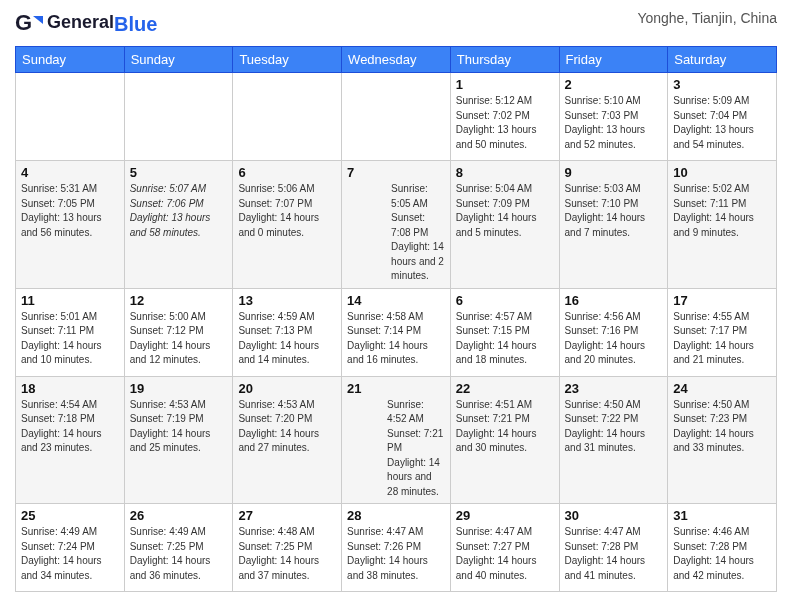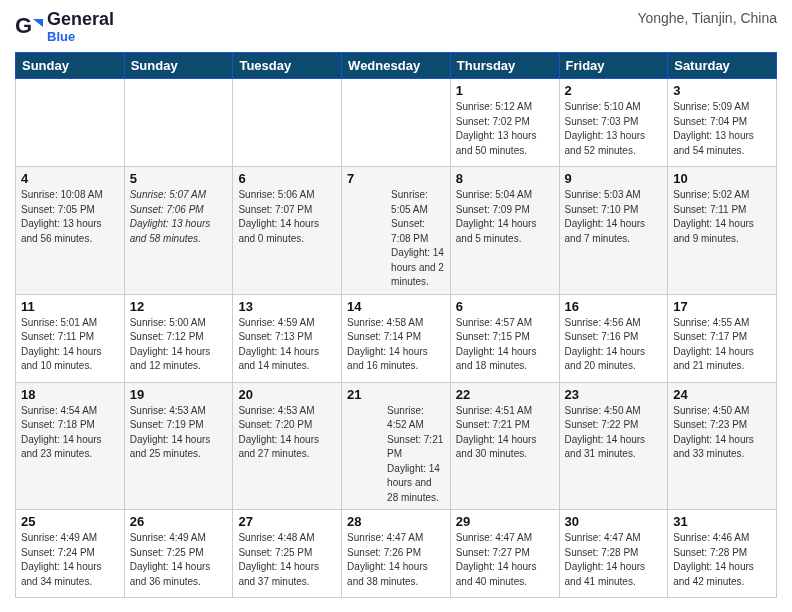--- a/index.html
+++ b/index.html
@@ -16,30 +16,30 @@
       align-items: flex-start;
       margin-bottom: 8px;
     }
     .logo {
       display: flex;
       align-items: center;
       gap: 4px;
     }
     .logo-text {
       display: flex;
-      flex-direction: column;
+      flex-direction: row;
       line-height: 1.1;
     }
     .logo-general {
       font-size: 18px;
       font-weight: bold;
       color: #1a1a2e;
     }
     .logo-blue {
-      font-size: 13px;
+      font-size: 20px;
       font-weight: bold;
       color: #2563eb;
     }
     .logo-icon {
       width: 28px;
       height: 28px;
     }
     .title-block {
       text-align: right;
     }
@@ -51,26 +51,26 @@
     .calendar-subtitle {
       font-size: 14px;
       color: #555;
     }
     table {
       width: 100%;
       border-collapse: collapse;
       table-layout: fixed;
     }
     thead tr th {
-      background-color: #0c4a6e;
+      background-color: #3b82f6;
       color: white;
       text-align: left;
       padding: 5px 6px;
       font-size: 13px;
-      font-weight: bold;
+      font-weight: normal;
       border: 1px solid #1d4ed8;
     }
     tbody tr td {
       border: 1px solid #ccc;
       vertical-align: top;
       padding: 4px 5px;
       font-size: 10.5px;
       color: #222;
       height: 88px;
       background: #fff;
@@ -145,21 +145,21 @@
         <td>
           <div class="day-number">3</div>
           <div class="day-info" style="white-space: pre-line;">Sunrise: 5:09 AM
 Sunset: 7:04 PM
 Daylight: 13 hours and 54 minutes.</div>
         </td>
       </tr>
       <tr>
         <td>
           <div class="day-number">4</div>
-          <div class="day-info" style="white-space: pre-line;">Sunrise: 10:08 AM
+          <div class="day-info" style="white-space: pre-line;">Sunrise: 5:31 AM
 Sunset: 7:05 PM
 Daylight: 13 hours and 56 minutes.</div>
         </td>
         <td>
           <div class="day-number">5</div>
           <div class="day-info" style="white-space: pre-line; font-style: italic;">Sunrise: 5:07 AM
 Sunset: 7:06 PM
 Daylight: 13 hours and 58 minutes.</div>
         </td>
         <td>

